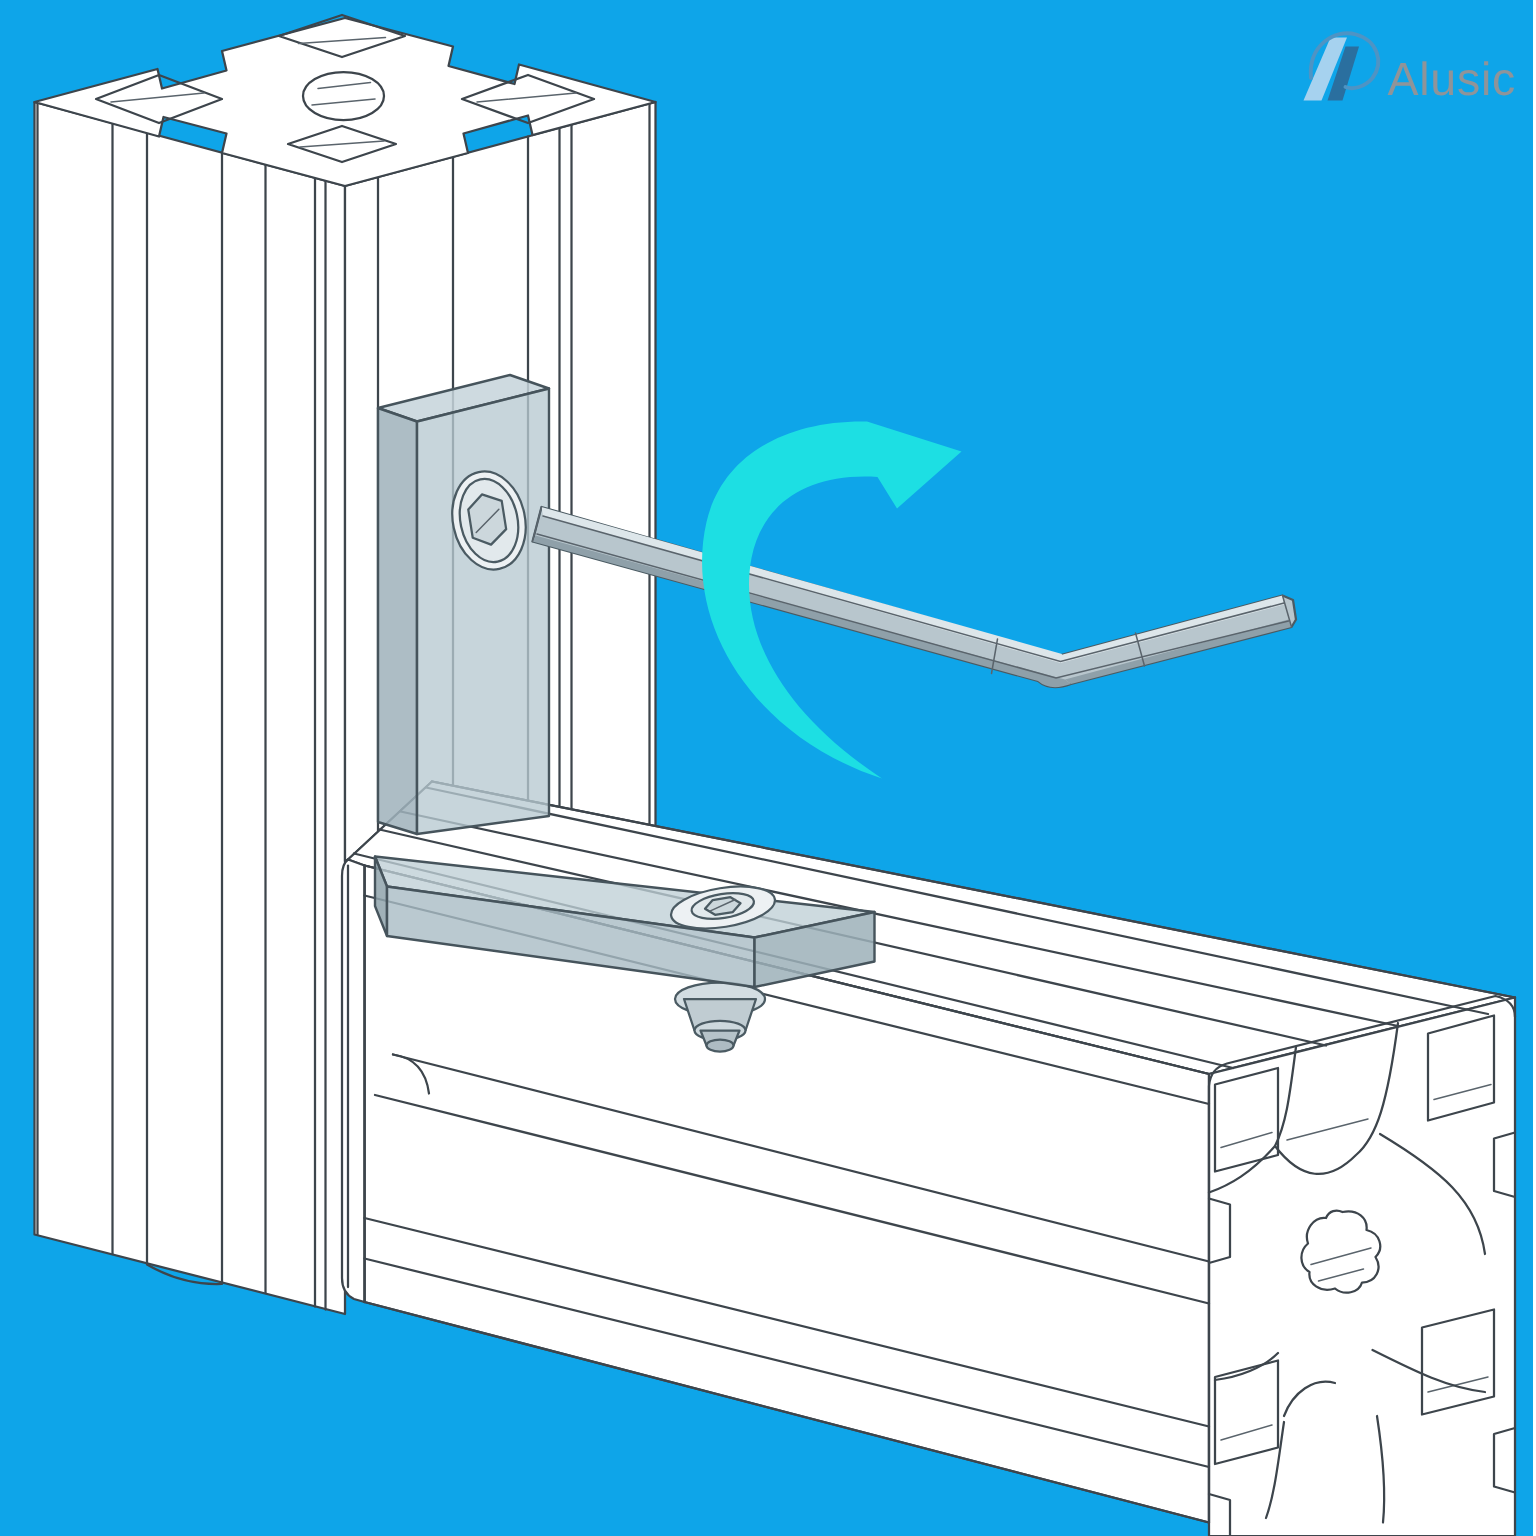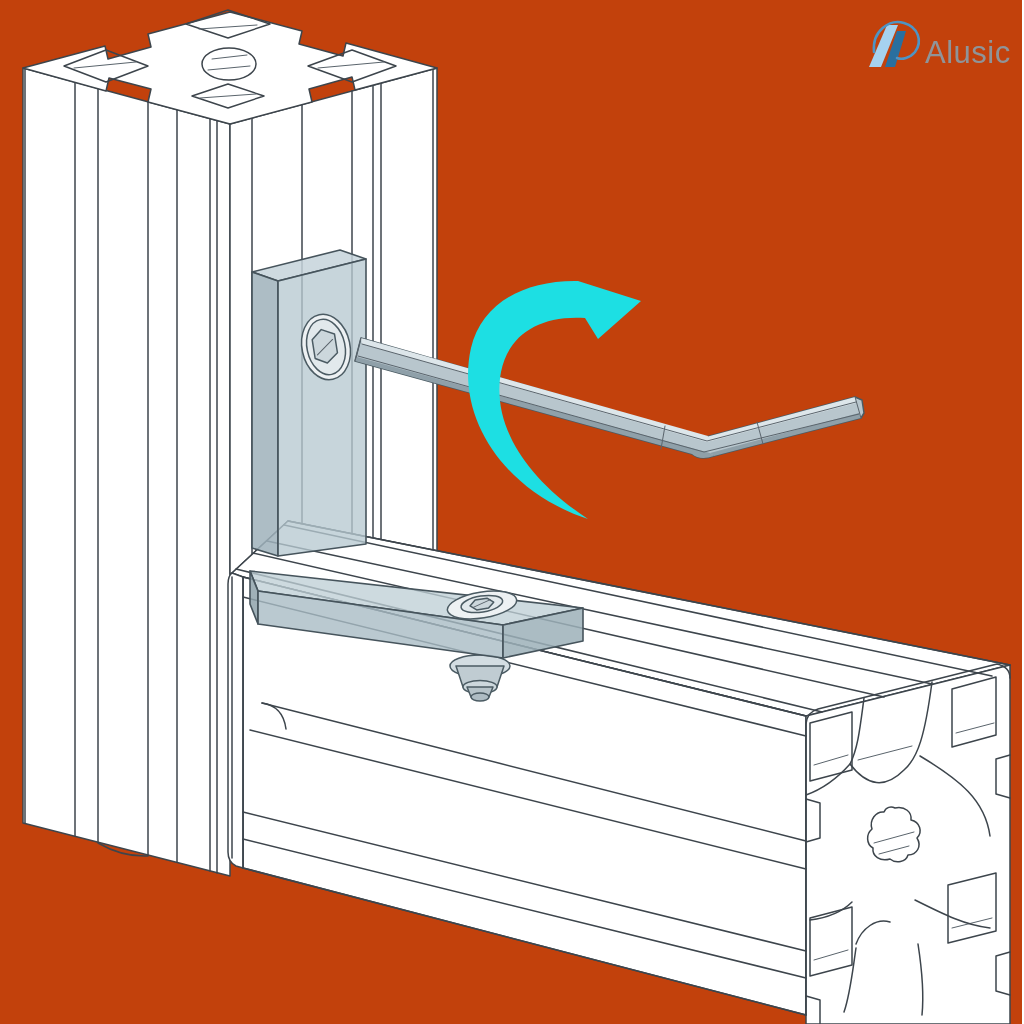--- a/index.html
+++ b/index.html
@@ -1,16 +1,16 @@
 <!DOCTYPE html>
 <html><head>
 <meta charset="utf-8">
 <style>
   html,body{margin:0;padding:0;background:#fff;}
-  .stage{position:relative;width:1022px;height:1024px;background:#c2410c;overflow:hidden;
+  .stage{position:relative;width:1022px;height:1024px;background:#0ea5e9;overflow:hidden;
          font-family:"Liberation Sans", sans-serif;}
   svg{position:absolute;left:0;top:0;}
   .ln{fill:none;stroke:#3d454c;stroke-width:1.5;stroke-linecap:round;stroke-linejoin:round;}
   .lnthin{fill:none;stroke:#5a646c;stroke-width:1;stroke-linecap:round;}
   .face{fill:#ffffff;stroke:#3d454c;stroke-width:1.5;stroke-linejoin:round;}
   .bk{stroke:#46545c;stroke-width:1.6;stroke-linejoin:round;}
   .hw{stroke:#4b5b63;stroke-width:1.5;stroke-linejoin:round;}
   .brandtext{font-family:"Liberation Sans", sans-serif;font-size:31px;letter-spacing:0.5px;}
 </style>
 </head>

